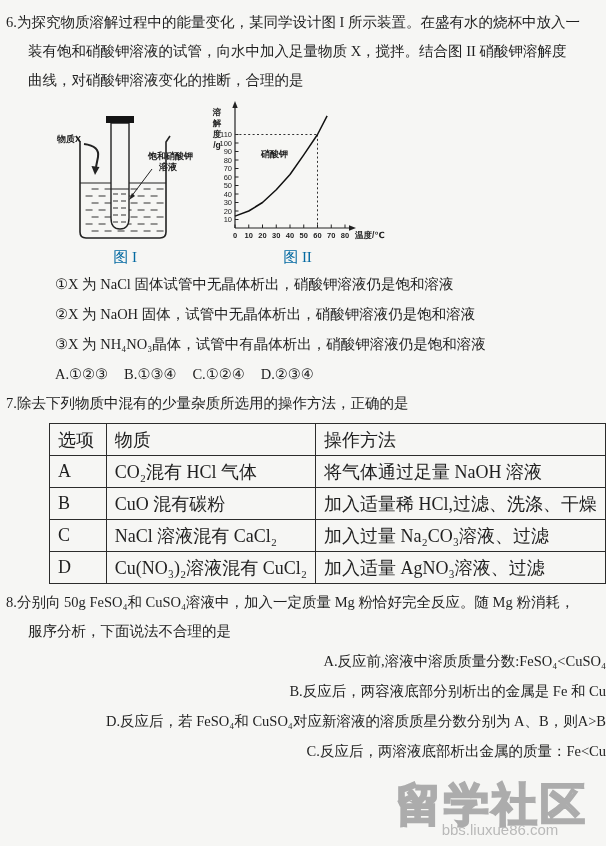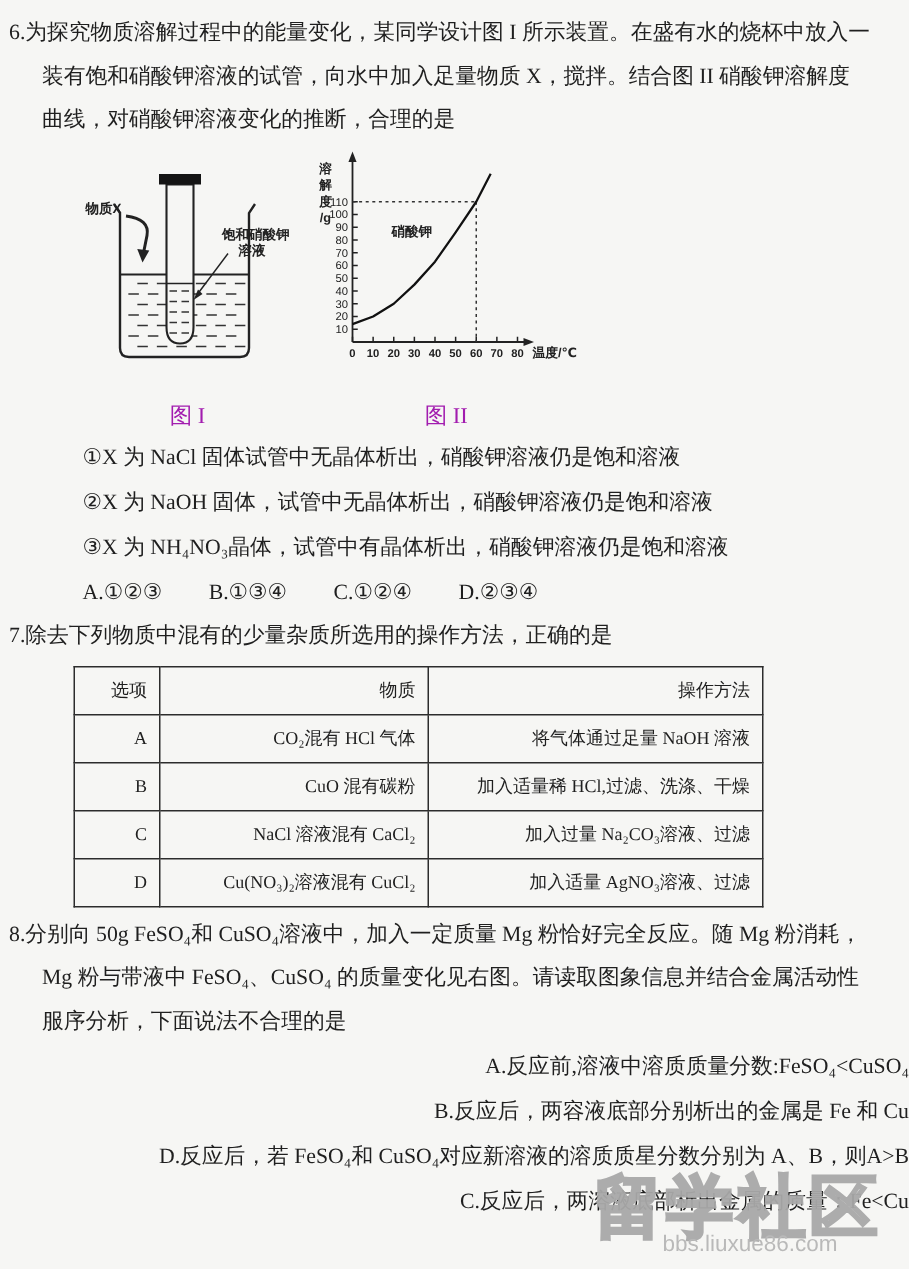--- a/index.html
+++ b/index.html
@@ -4,32 +4,32 @@
 <style>
   html,body{margin:0;padding:0;}
   body{
     width:606px;height:846px;background:#f6f6f4;overflow:hidden;
     font-family:"Liberation Serif","DejaVu Serif",serif;color:#1f1f1f;
   }
   .page{position:relative;width:606px;height:846px;box-sizing:border-box;padding:8px 0 0 6px;}
   .line{font-size:14.5px;line-height:29px;white-space:nowrap;}
   .l-indent{padding-left:22px;}
   .opts .line{padding-left:49px;line-height:30px;}
-  .answers{padding-left:49px;display:flex;gap:31px;font-size:14.5px;line-height:30px;}
+  .answers{padding-left:49px;display:flex;gap:16px;font-size:14.5px;line-height:30px;}
   .squiggle{
     text-decoration-style:wavy;
     text-decoration-color:#c43a2e;text-decoration-thickness:1px;text-underline-offset:3px;
   }
   .figures{display:flex;align-items:flex-end;gap:10px;margin:2px 0 2px 49px;}
   figure{margin:0;text-align:center;}
-  figcaption{font-size:15px;line-height:20px;color:#a21caf;margin-top:20px;}
+  figcaption{font-size:15px;line-height:20px;color:#0369a1;}
   svg text{font-family:"Liberation Sans","DejaVu Sans",sans-serif;fill:#222;}
   table{border-collapse:collapse;margin:5px 0 4px 43px;}
   th,td{
-    border:1.4px solid #2c2c2c;font-size:12px;font-weight:normal;text-align:right;
+    border:1.4px solid #2c2c2c;font-size:18px;font-weight:normal;text-align:left;
     padding:3px 8px;height:25px;white-space:nowrap;
   }
   th:nth-child(1),td:nth-child(1){width:40px;}
   th:nth-child(2),td:nth-child(2){width:162px;}
   th:nth-child(3),td:nth-child(3){width:206px;}
   .q8-opts .line{padding-left:47px;line-height:30px;text-align:right;}
   .watermark{position:absolute;right:18px;bottom:8px;opacity:.95;pointer-events:none;}
   .wm-big{
     font-family:"Liberation Sans","DejaVu Sans",sans-serif;
     font-size:45px;font-weight:bold;letter-spacing:3px;
@@ -234,21 +234,20 @@
           <td>D</td>
           <td><span>Cu(NO₃)₂溶液混有 CuCl₂</span></td>
           <td><span>加入适量 AgNO₃溶液、过滤</span></td>
         </tr>
       </tbody>
     </table>
   </section>
 
   <section>
     <div class="line">8.分别向 50g FeSO₄和 CuSO₄溶液中，加入一定质量 Mg 粉恰好完全反应。随 Mg 粉消耗，</div>
-    <div class="line l-indent">Mg 粉与带液中 FeSO₄、CuSO₄ 的质量变化见右图。请读取图象信息并结合金属活动性</div>
     <div class="line l-indent">服序分析，下面说法不合理的是</div>
     <div class="q8-opts">
       <div class="line">A.反应前,溶液中溶质质量分数:FeSO₄&lt;CuSO₄</div>
       <div class="line">B.反应后，两容液底部分别析出的金属是 Fe 和 Cu</div>
       <div class="line">D.反应后，若 FeSO₄和 CuSO₄对应新溶液的溶质质星分数分别为 A、B，则A&gt;B</div>
       <div class="line">C.反应后，两溶液底部析出金属的质量：Fe&lt;Cu</div>
     </div>
   </section>
 
   <div class="watermark">

